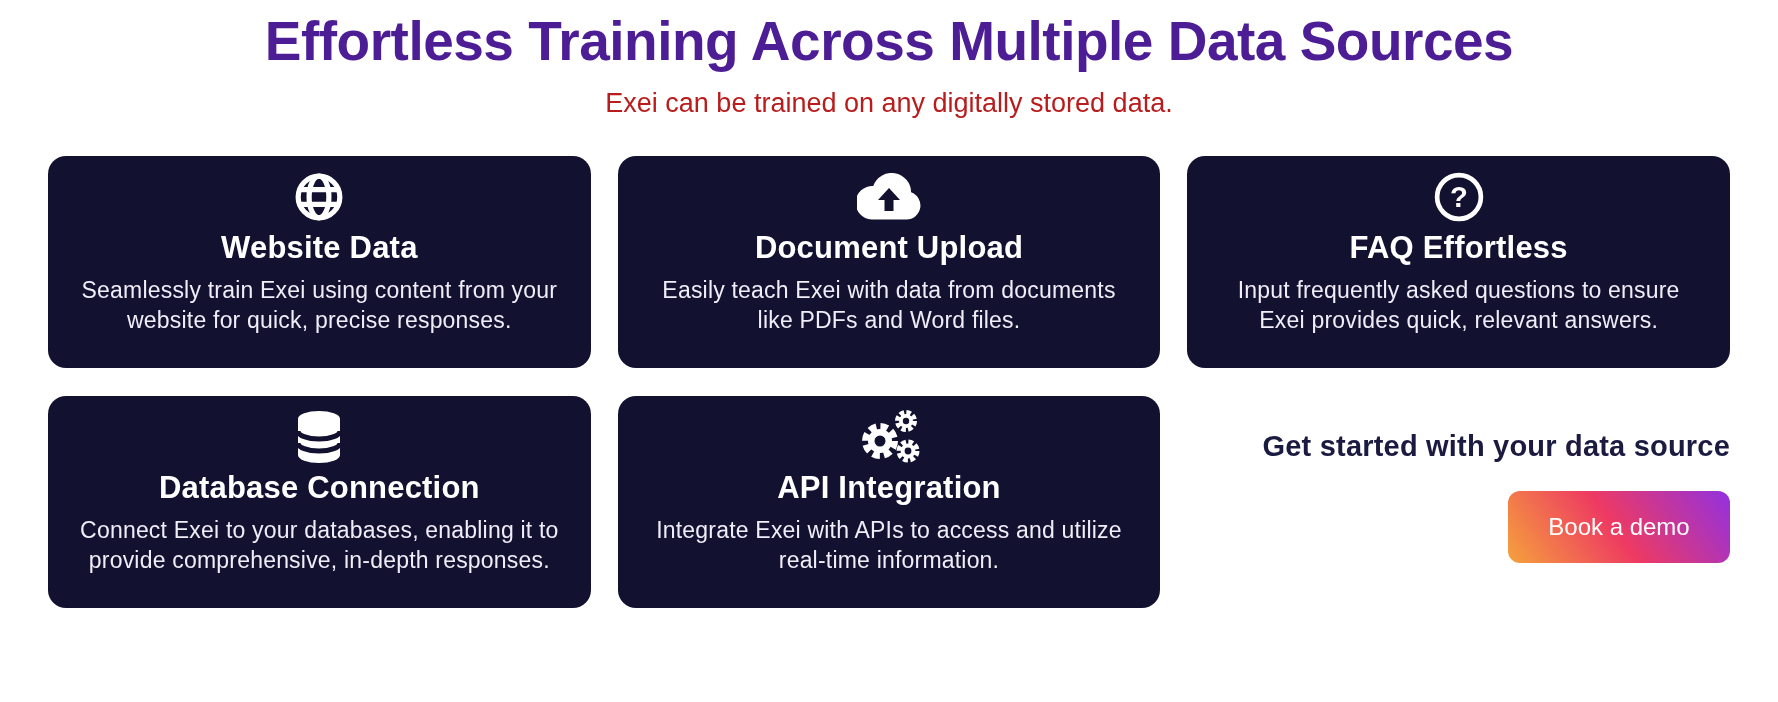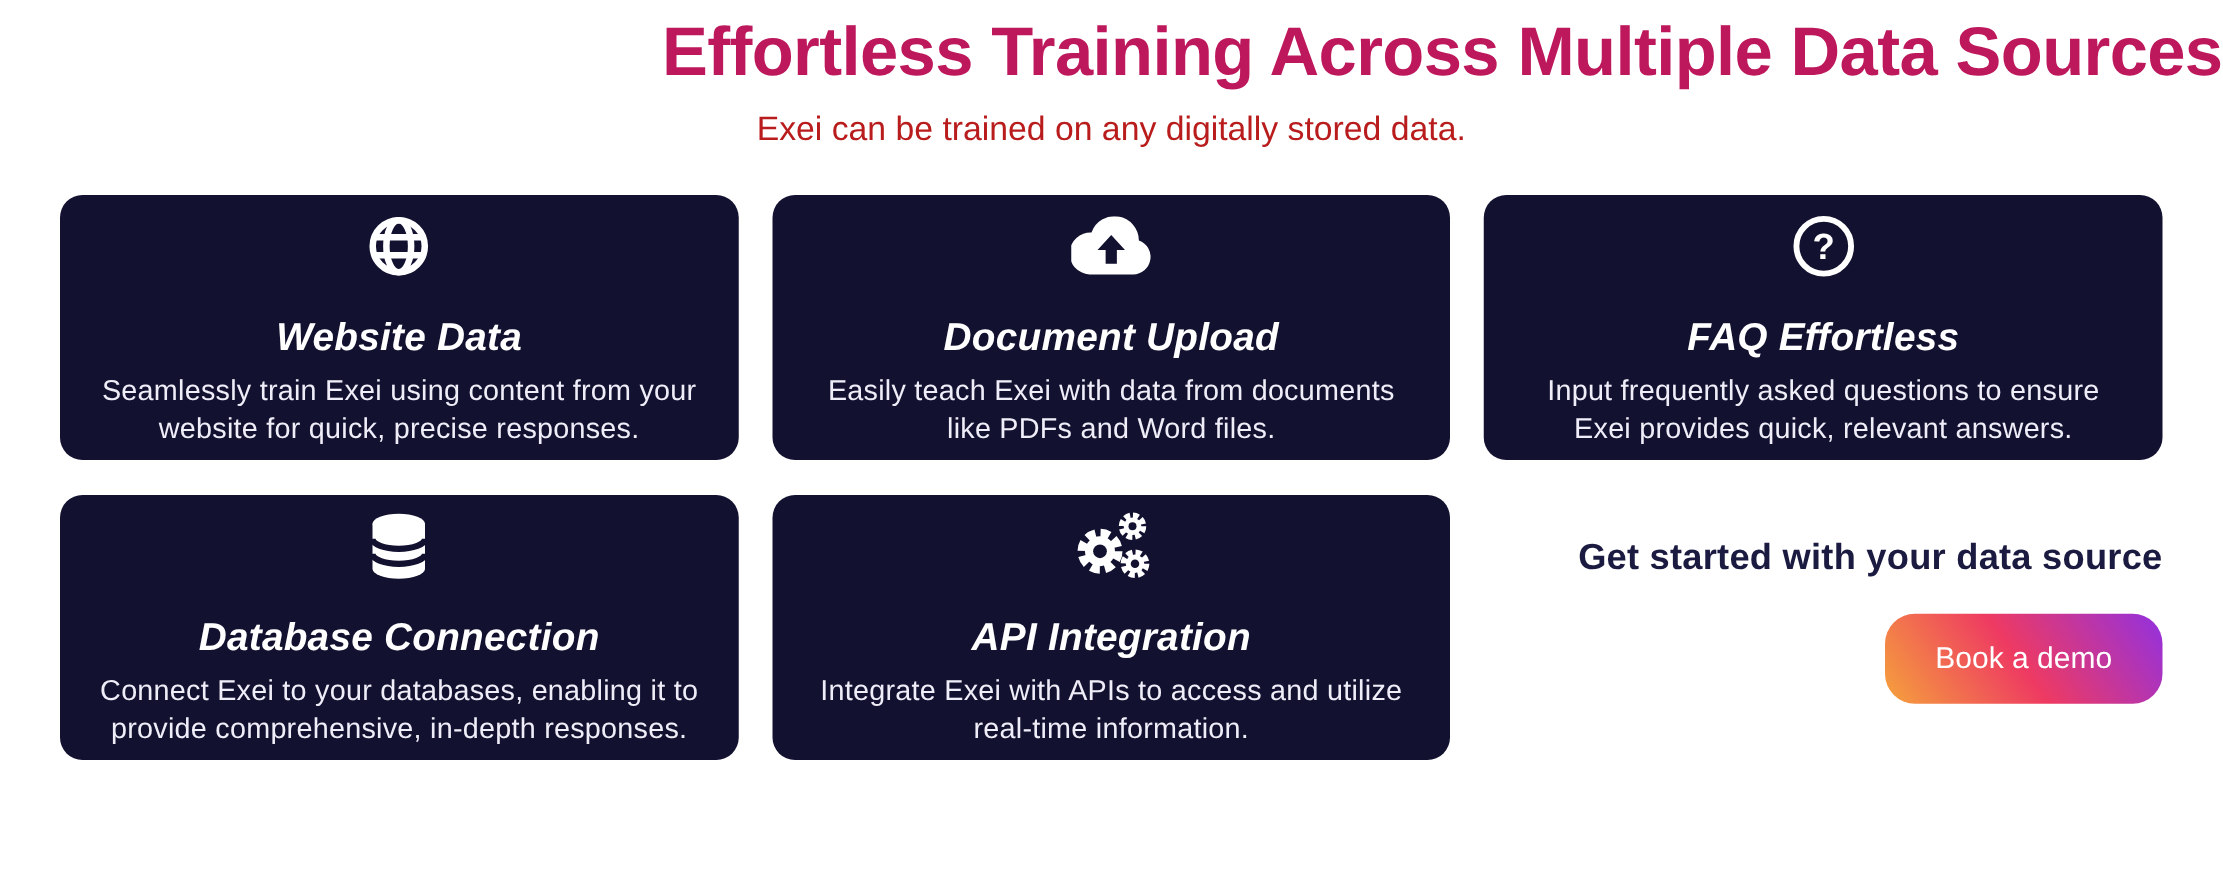--- a/index.html
+++ b/index.html
@@ -5,25 +5,25 @@
   * { box-sizing: border-box; }
   html, body {
     margin: 0; padding: 0;
     width: 1778px; height: 702px;
     background: #ffffff;
     font-family: "Liberation Sans", sans-serif;
     overflow: hidden;
   }
   .page-title {
     margin: 8px 0 0;
-    text-align: right;
+    text-align: center;
     font-size: 55px;
     font-weight: bold;
     letter-spacing: -0.5px;
-    color: #be185d;
+    color: #4c1d95;
     line-height: 1.2;
   }
   .page-subtitle {
     margin: 14px 16px 0;
     text-align: center;
     font-size: 27px;
     color: #b91c1c;
     line-height: 1.15;
   }
   .grid {
@@ -44,25 +44,24 @@
     padding: 12px 28px 0;
     text-align: center;
   }
   .card-icon {
     height: 58px;
     display: flex;
     align-items: center;
     justify-content: center;
   }
   .card-title {
-    margin: 26px 0 9px;
+    margin: 4px 0 9px;
     font-size: 31px;
     font-weight: bold;
     letter-spacing: 0.2px;
-    font-style: italic;
   }
   .card-desc {
     margin: 0;
     font-size: 23px;
     line-height: 1.32;
     letter-spacing: 0.2px;
     color: #efedf8;
   }
   .cta-cell {
     height: 212px;
@@ -76,21 +75,21 @@
     font-size: 29px;
     font-weight: bold;
     color: #1b1a40;
     letter-spacing: 0.2px;
   }
   .cta-button {
     margin-top: 28px;
     width: 222px;
     height: 72px;
     border: none;
-    border-radius: 24px;
+    border-radius: 12px;
     background: linear-gradient(55deg, #f5a23c 0%, #ee3a62 48%, #9231e0 100%);
     color: #ffffff;
     font-family: "Liberation Sans", sans-serif;
     font-size: 24px;
     display: flex;
     align-items: center;
     justify-content: center;
     cursor: pointer;
   }
   svg { display: block; }

